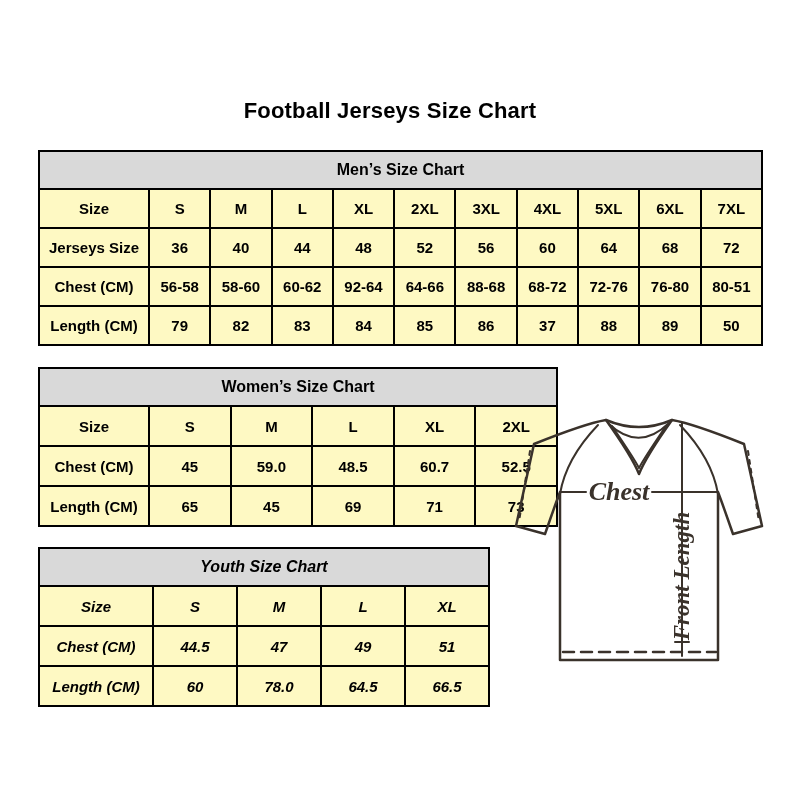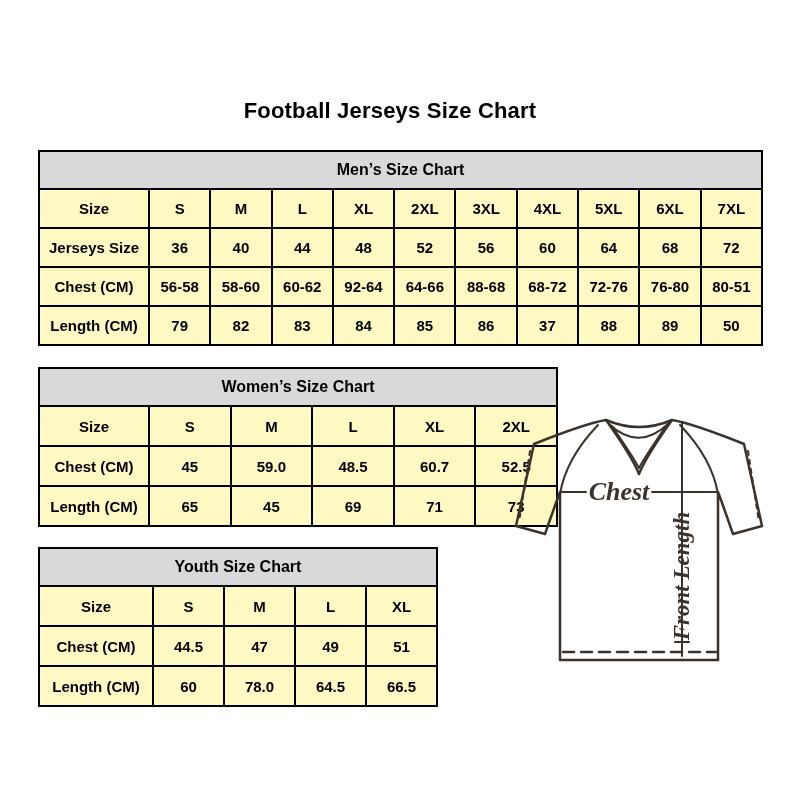--- a/index.html
+++ b/index.html
@@ -43,21 +43,21 @@
   }
   .size-table th.title-cell {
     background: #d9d9d9;
     font-size: 16px;
     height: 38px;
   }
   #mens-table  { left: 38px; top: 150px; width: 725px; }
   #mens-table td { height: 39px; }
   #womens-table { left: 38px; top: 367px; width: 520px; }
   #womens-table td { height: 40px; }
-  #youth-table { left: 38px; top: 547px; width: 400px; }
+  #youth-table { left: 38px; top: 547px; width: 452px; font-style: italic; }
   #youth-table td { height: 40px; }
   .jersey-wrap {
     position: absolute;
     left: 498px; top: 398px;
     width: 280px; height: 290px;
   }
   .jersey-wrap svg { display: block; width: 100%; height: 100%; }
   .jersey-label {
     font-family: "Liberation Serif", "DejaVu Serif", serif;
     font-style: italic;

